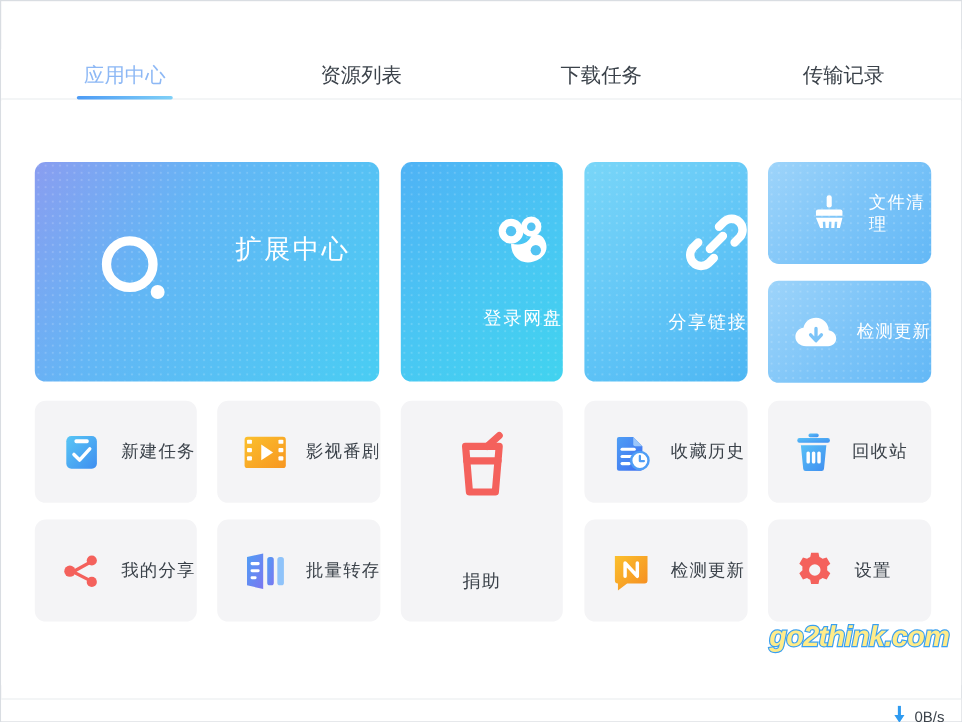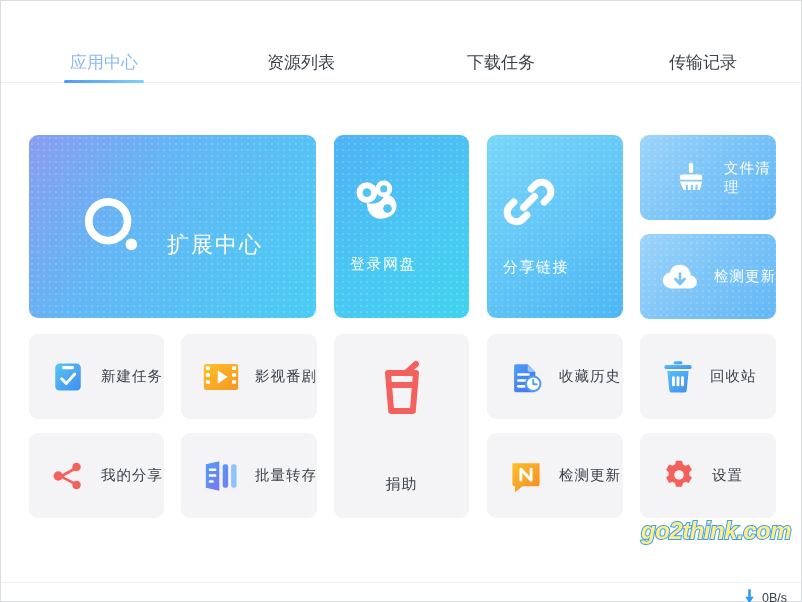--- a/index.html
+++ b/index.html
@@ -82,32 +82,33 @@
     pointer-events: none;
   }
 
   
   .card-hero {
     background: linear-gradient(125deg, #8a9df0 0%, #63b6f5 38%, #49cdf3 100%);
     display: flex; align-items: center;
   }
   .hero-inner {
     position: relative; z-index: 2;
-    display: flex; align-items: flex-end;
+    display: flex; align-items: flex-start;
     margin-left: 52px;
+    gap: 29px;
   }
   .hero-label {
     font-size: 22px; color: #ffffff; margin-left: 24px;
     letter-spacing: 2px;
   }
 
   
   .card-tile {
     display: flex; flex-direction: column;
-    align-items: flex-start; justify-content: center; padding-left: 16px;
+    align-items: flex-end; justify-content: center; padding-left: 16px;
   }
   .card-tile .tile-icon { position: relative; z-index: 2; }
   .card-tile .tile-label {
     position: relative; z-index: 2;
     margin-top: 26px; font-size: 15px; letter-spacing: 1.5px;
   }
   .tile-blue  { background: linear-gradient(140deg, #4fb2f5 0%, #49c7f3 55%, #41d3ef 100%); }
   .tile-cyan  { background: linear-gradient(140deg, #79d6f8 0%, #5ec3f6 60%, #4db6f3 100%); }
   .card-tile .tile-label { color: #ffffff; }
 

